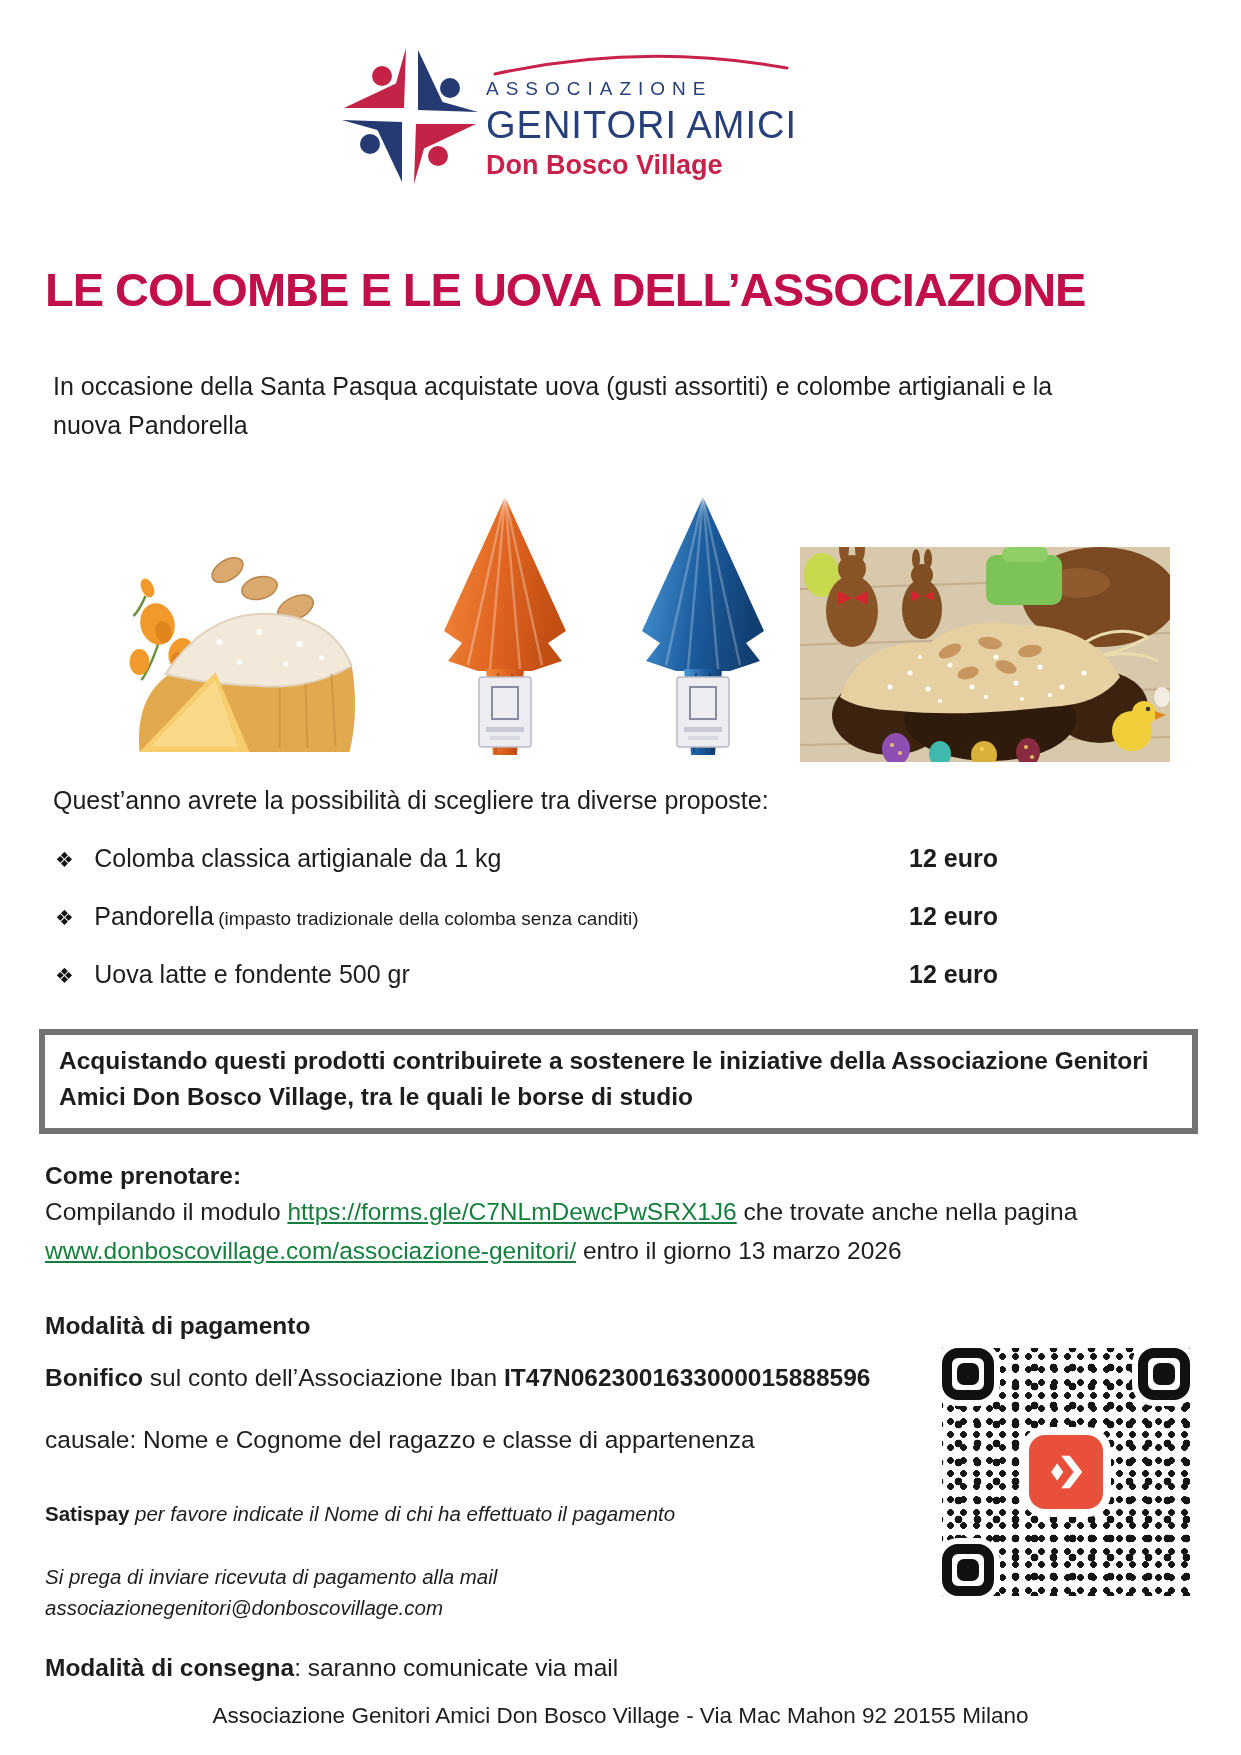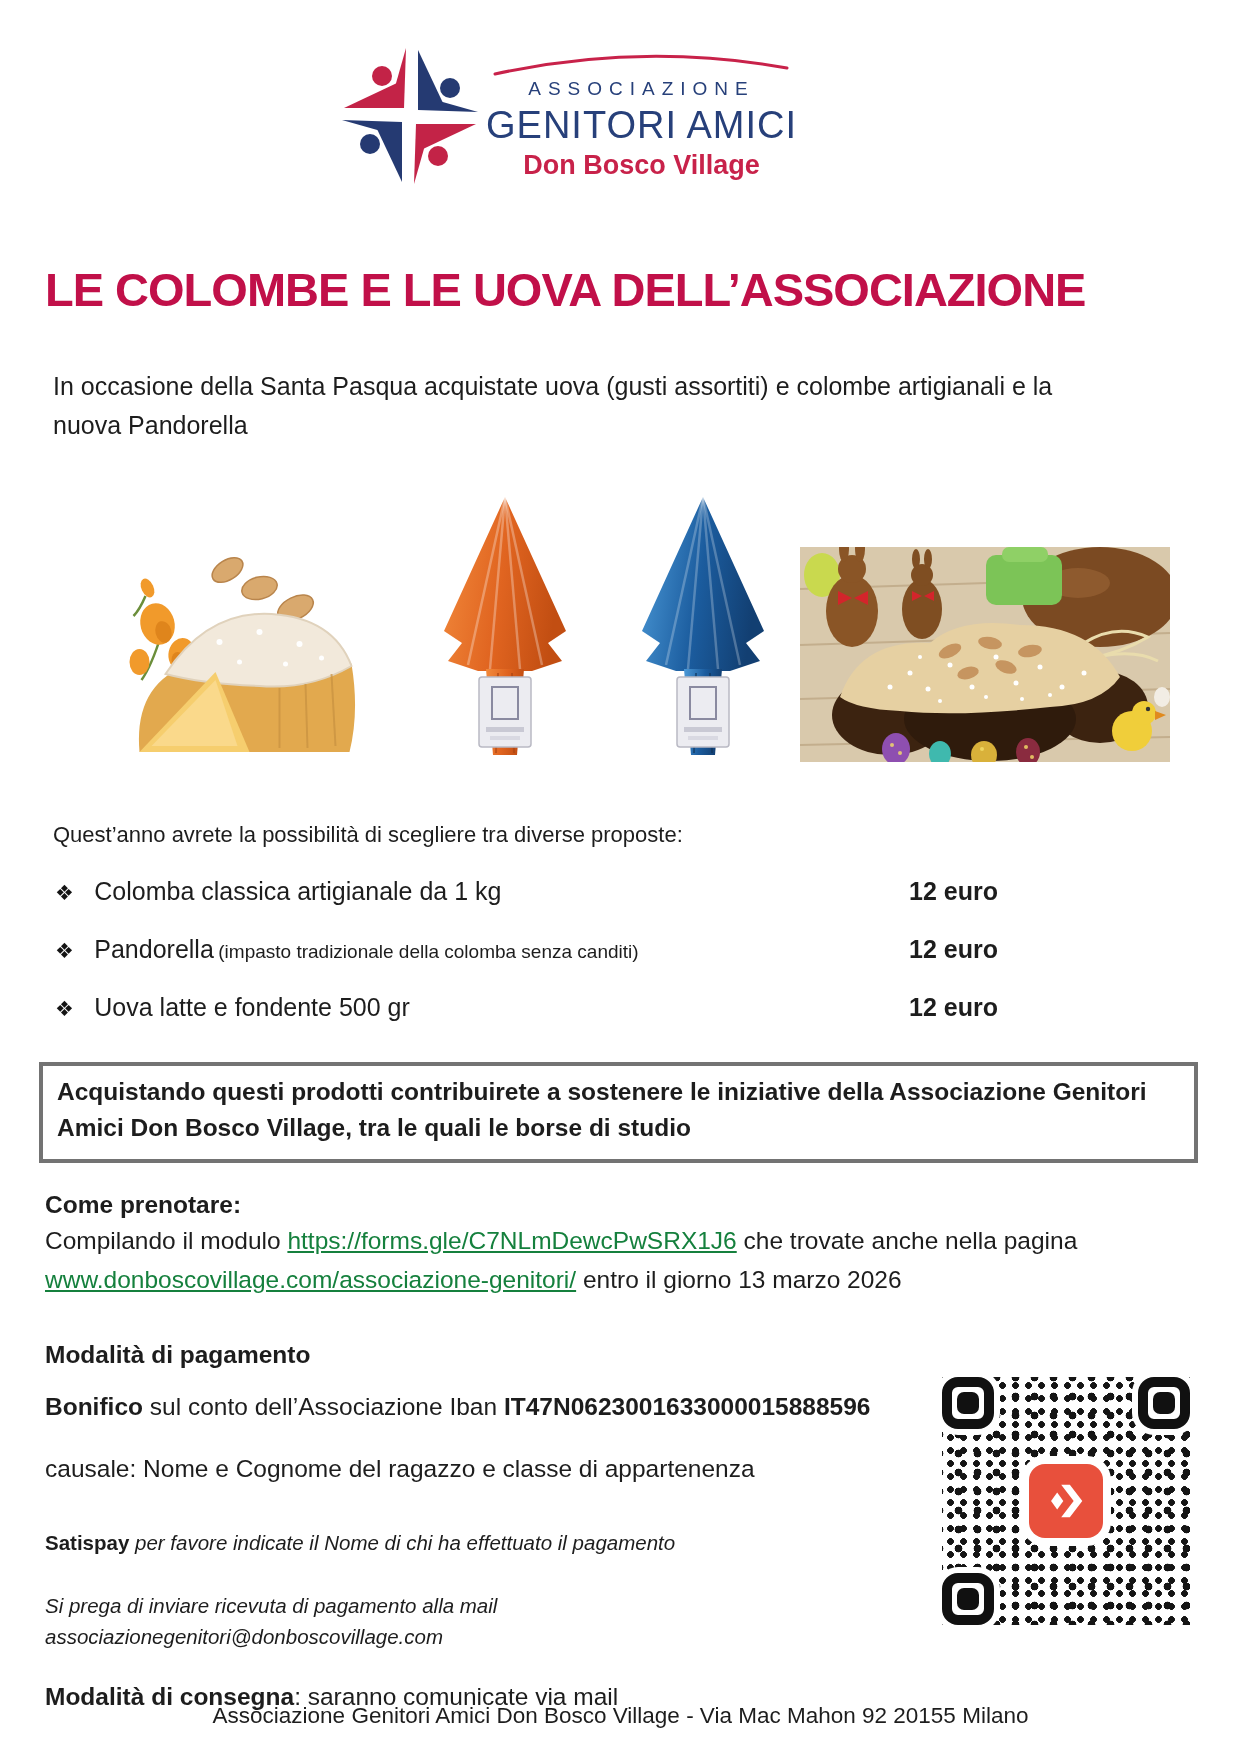--- a/index.html
+++ b/index.html
@@ -6,49 +6,49 @@
   html,body { background:#e8e8e8; }
   .page {
     width:1241px; height:1755px; margin:0 auto; background:#fff;
     font-family:"Liberation Sans", sans-serif; color:#1d1d1d;
     position:relative; padding:0 45px; overflow:hidden;
   }
 
   
   .logo-row { display:flex; justify-content:center; align-items:center; padding-top:40px; transform:translateX(-55px); }
   .logo-mark { width:152px; height:150px; flex:0 0 auto; }
-  .logo-text { text-align:center; }
+  .logo-text { }
   .logo-arc { display:block; margin:0 auto 2px; }
   .logo-line1 { color:#27407A; letter-spacing:7px; font-size:19px; }
   .logo-line2 { color:#27407A; font-size:38px; letter-spacing:1px; margin-top:4px; }
   .logo-line3 { color:#C8224A; font-size:27px; font-weight:bold; margin-top:3px; }
 
   
   .title { margin-top:72px; font-size:47px; font-weight:bold; color:#C11049; letter-spacing:-1px; white-space:nowrap; }
   .intro { margin-top:50px; font-size:25px; line-height:1.55; padding-left:8px; }
 
   
   .images-row { margin-top:42px; height:275px; display:flex; align-items:flex-end; }
   .tile { flex:0 0 auto; }
   .tile svg { display:block; width:100%; height:100%; }
   .tile-colomba { width:275px; height:250px; margin-left:62px; }
   .tile-egg-orange { width:170px; height:272px; margin-left:38px; }
   .tile-egg-blue { width:170px; height:272px; margin-left:28px; }
   .tile-photo { width:370px; height:215px; margin-left:12px; }
 
   
-  .choose-heading { margin-top:60px; font-size:22px; padding-left:8px; }
+  .choose-heading { margin-top:24px; font-size:25px; padding-left:8px; }
   .item-row { display:flex; justify-content:space-between; align-items:baseline; margin-top:29px; padding-left:10px;gap:20px; }
   .item-bullet { font-size:21px; margin-right:16px; color:#141414; }
   .item-name { font-size:25px; }
   .item-note { font-size:19px; }
   .item-price { font-weight:bold; font-size:25px; margin-right:198px; white-space:nowrap; }
 
   
-  .support-box { margin-top:40px; margin-left:-6px; margin-right:-2px; border:4px solid #737373;
+  .support-box { margin-top:40px; margin-left:-6px; margin-right:-2px; border:6px solid #737373;
     padding:8px 14px 12px; font-weight:bold; font-size:24.5px; line-height:1.5; }
 
   
   .booking { margin-top:28px; }
   .booking-heading { font-weight:bold; font-size:24.5px; }
   .booking-text { font-size:24.5px; line-height:1.6; margin-top:2px; }
   .link { color:#15803d; text-decoration:underline; cursor:pointer; }
 
   
   .payment-heading { margin-top:42px; font-weight:bold; font-size:24.5px; }

